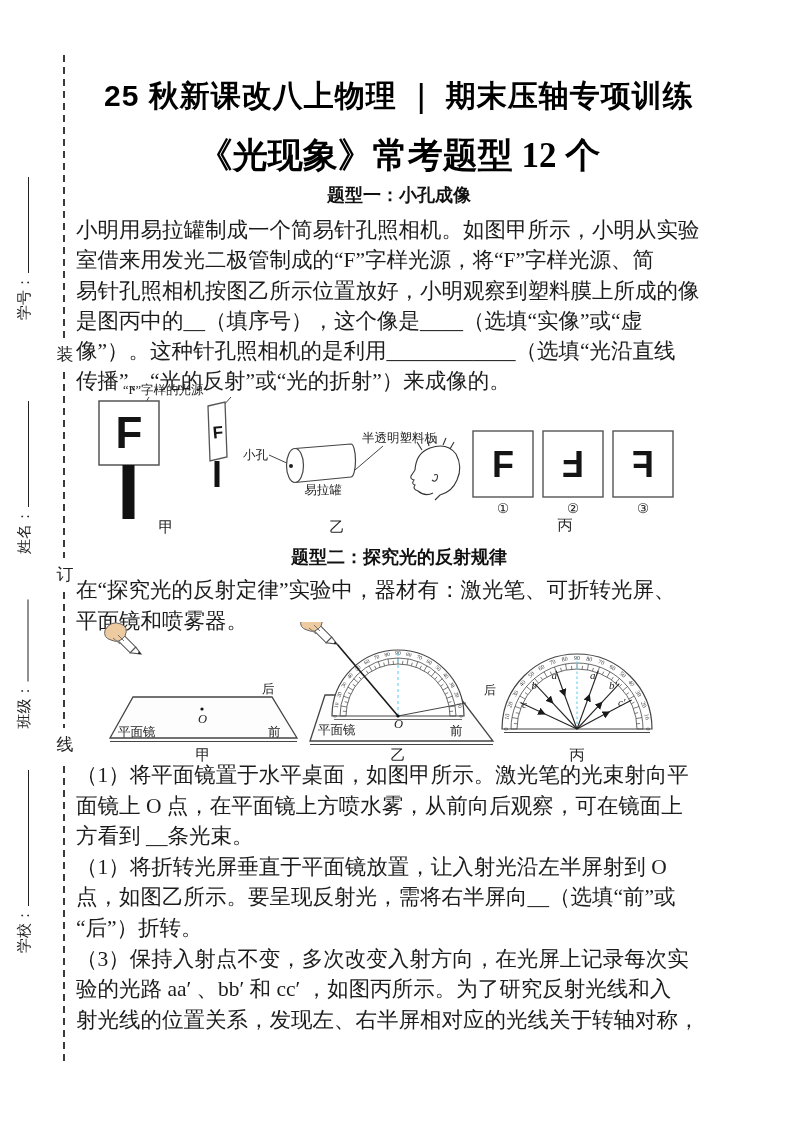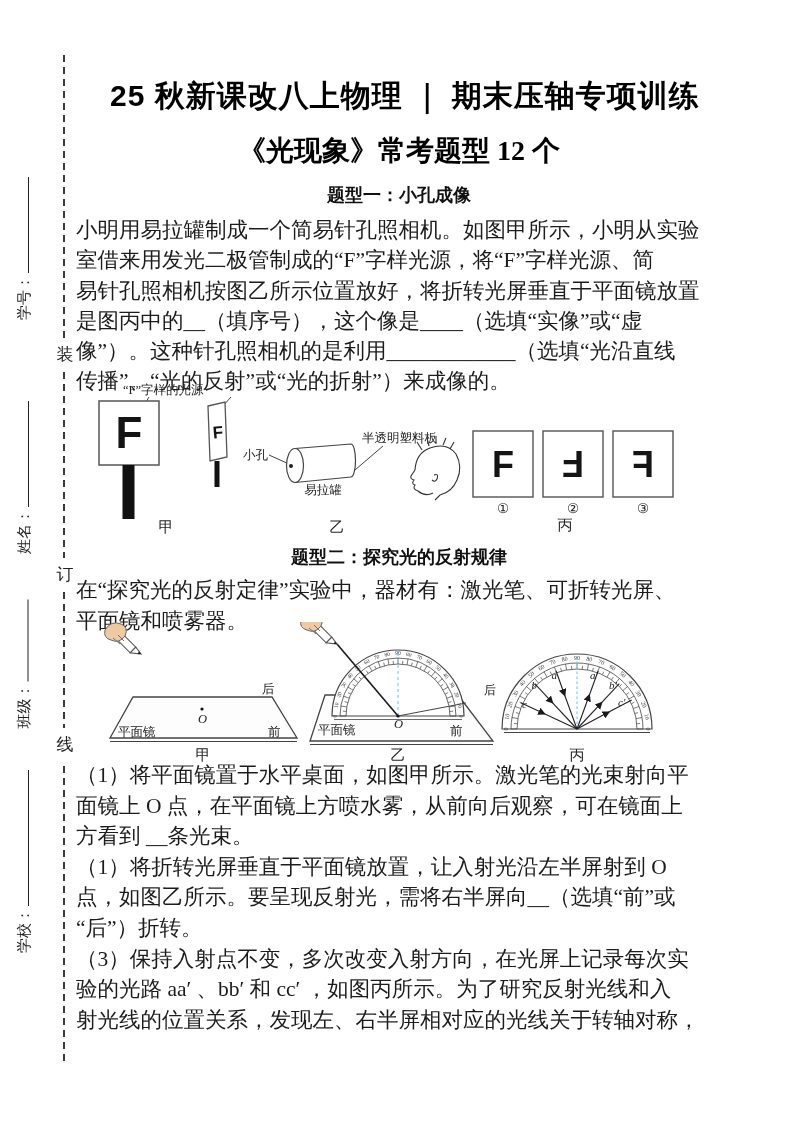--- a/index.html
+++ b/index.html
@@ -13,23 +13,23 @@
             font-size:17px;color:#222;font-family:"Liberation Serif",serif;}
   .rot-field{position:absolute;height:22px;line-height:22px;transform:rotate(-90deg);
              font-size:15px;color:#222;white-space:nowrap;text-align:left;}
   .rot-field .blank{display:inline-block;height:14px;border-bottom:1.4px solid #222;
                     vertical-align:baseline;margin-left:2px;}
   .rf1{left:-51px;top:234px;width:150px;} .rf1 .blank{width:96px;}
   .rf2{left:-56px;top:463px;width:160px;} .rf2 .blank{width:106px;}
   .rf3{left:-44px;top:650px;width:135px;} .rf3 .blank{width:82px;}
   .rf4{left:-71px;top:847px;width:190px;} .rf4 .blank{width:136px;}
   
-  .title{left:91px;top:76px;width:628px;text-align:center;font-size:30px;font-weight:bold;
+  .title{left:85px;top:76px;width:628px;text-align:center;font-size:30px;font-weight:bold;
          font-family:"Liberation Sans","DejaVu Sans",sans-serif;letter-spacing:1px;color:#000;}
-  .subtitle{left:85px;top:132px;width:628px;text-align:center;font-size:28px;font-weight:bold;color:#000;}
+  .subtitle{left:85px;top:132px;width:628px;text-align:center;font-size:35px;font-weight:bold;color:#000;}
   .sechead{width:628px;left:85px;text-align:center;font-size:18px;font-weight:bold;color:#111;}
   .para{left:76px;width:645px;}
   .tl{white-space:nowrap;font-size:21.5px;color:#1c1c1c;}
   .para1 .tl{line-height:30.3px;}
   .para2 .tl{line-height:30.5px;}
   .paraq .tl{line-height:30.6px;}
   svg text{font-family:"Liberation Serif","DejaVu Serif",serif;}
   .ff-sans{font-family:"Liberation Sans","DejaVu Sans",sans-serif;}
 </style>
 </head>
@@ -58,21 +58,21 @@
     <span>学校：</span><span class="blank"></span>
   </div>
 
   <div class="abs title">25 秋新课改八上物理 ｜ 期末压轴专项训练</div>
   <div class="abs subtitle">《光现象》常考题型 12 个</div>
 
   <div class="abs sechead" style="top:183px;">题型一：小孔成像</div>
   <div class="abs para para1" style="top:215px;">
     <div class="tl">小明用易拉罐制成一个简易针孔照相机。如图甲所示，小明从实验</div>
     <div class="tl">室借来用发光二极管制成的“F”字样光源，将“F”字样光源、简</div>
-    <div class="tl">易针孔照相机按图乙所示位置放好，将折转光屏垂直于平面镜放置</div>
+    <div class="tl">易针孔照相机按图乙所示位置放好，小明观察到塑料膜上所成的像</div>
     <div class="tl">是图丙中的__（填序号），这个像是____（选填“实像”或“虚</div>
     <div class="tl">像”）。这种针孔照相机的是利用____________（选填“光沿直线</div>
     <div class="tl">传播”、“光的反射”或“光的折射”）来成像的。</div>
   </div>
 
   <svg class="abs" style="left:85px;top:380px;" width="625" height="158" viewBox="0 0 625 158">
 
     <text x="38" y="14" font-size="12.5" fill="#222">“F”字样的光源</text>
     <line x1="64" y1="17" x2="51" y2="39" stroke="#444" stroke-width="1"></line>
     <line x1="146" y1="17" x2="128" y2="37" stroke="#444" stroke-width="1"></line>

